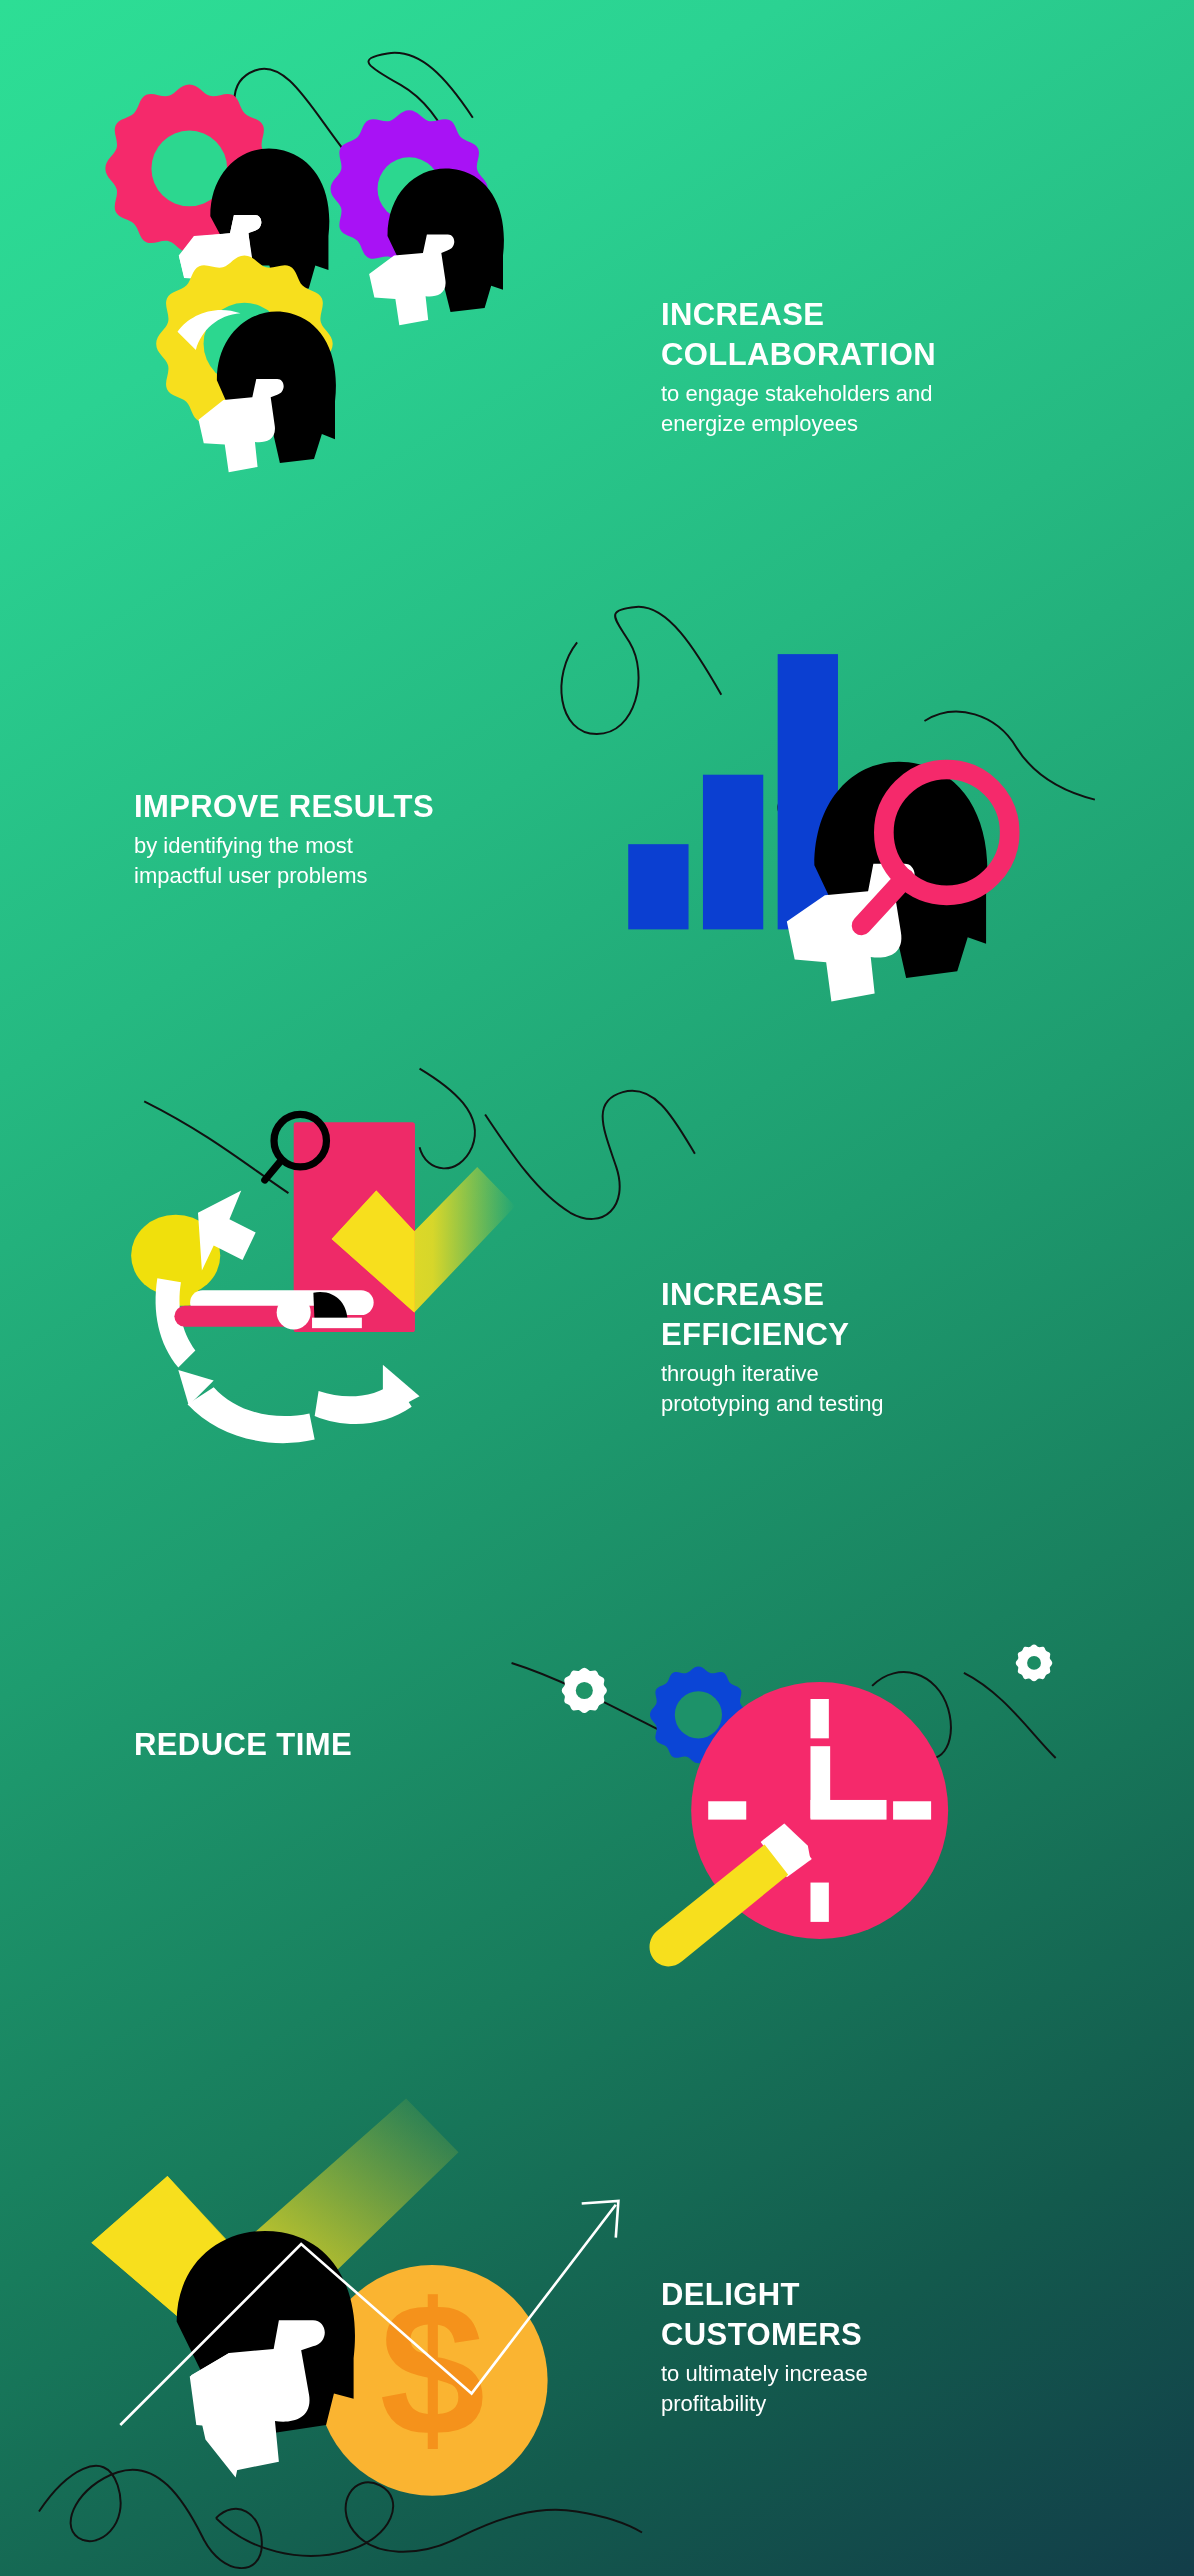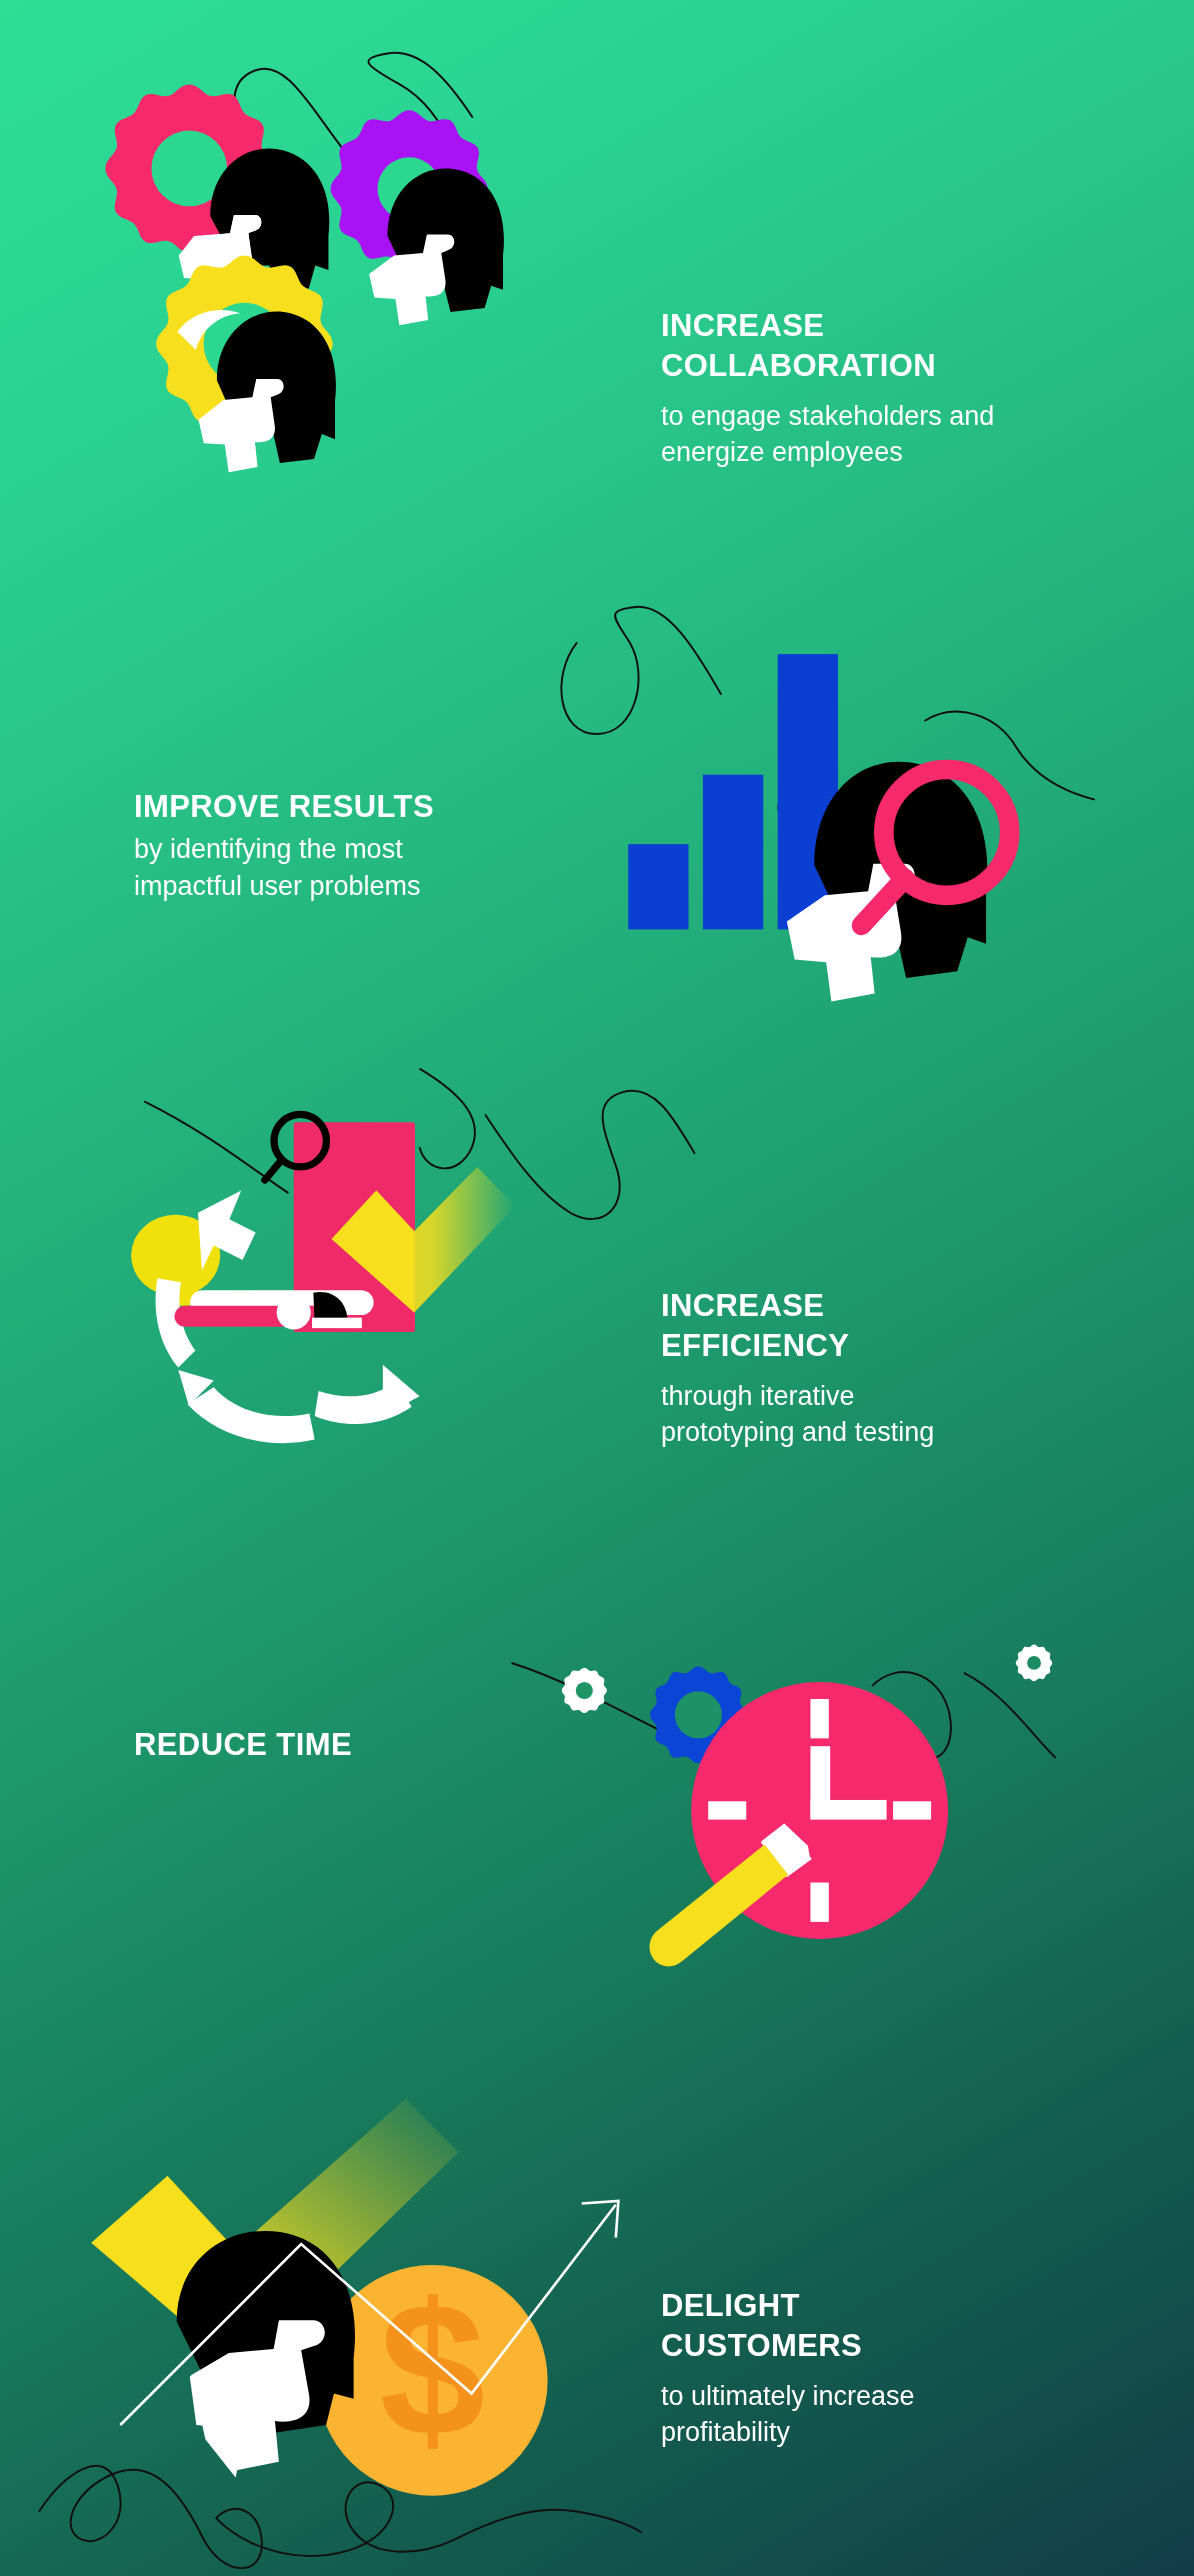--- a/index.html
+++ b/index.html
@@ -32,29 +32,29 @@
   .headline {
     font-weight:bold;
     font-size:31px;
     line-height:1.30;
     letter-spacing:0.4px;
     color:#ffffff;
     text-transform:uppercase;
     white-space:pre-line;
   }
   .subline {
-    font-size:27px;
+    font-size:22px;
     line-height:1.36;
     color:#ffffff;
     font-weight:400;
     white-space:pre-line;
     margin-top:3.9px;
   }
   .text-right-of-art .headline,
-  .text-right-of-art .subline { text-align:left;margin-top:11px; }
+  .text-right-of-art .subline { text-align:left; }
   .text-left-of-art .headline,
   .text-left-of-art .subline { text-align:left; }
 
   svg { display:block; overflow:visible; }
 </style>
 </head>
 <body>
 
 <div id="page">
 

